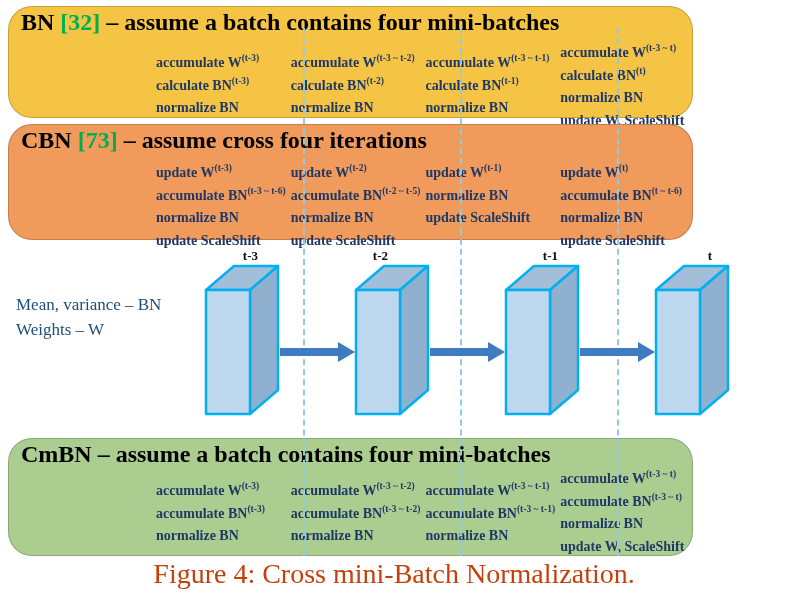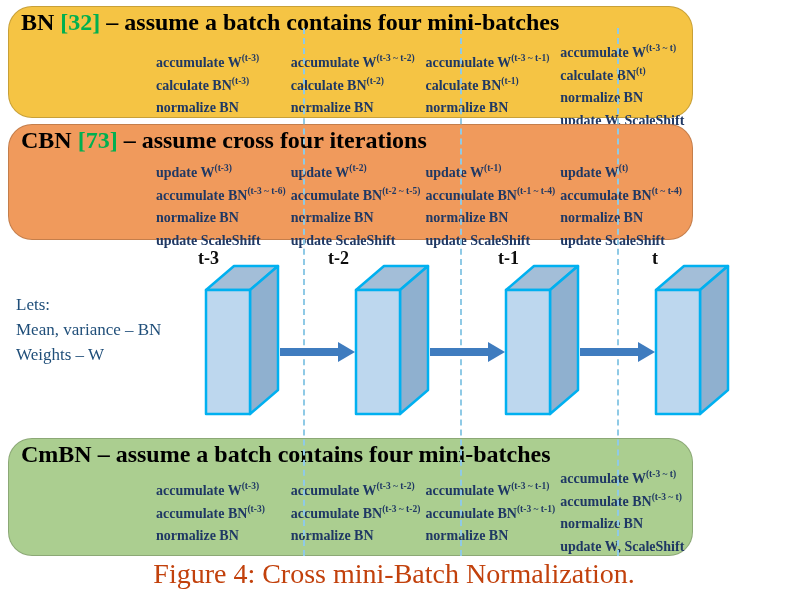--- a/index.html
+++ b/index.html
@@ -24,21 +24,21 @@
   .col-up10 { margin-top:-10px; }
   .col-up12 { margin-top:-12px; }
   .op-line { font-size:14px; font-weight:bold; color:var(--ops-text); line-height:19px; white-space:nowrap; }
   .op-line sup { font-size:9.5px; font-weight:bold; }
 
   
   .dash { position:absolute; top:28px; height:528px; width:0; border-left:2px dashed var(--dash); }
   .dash-1 { left:303px; } .dash-2 { left:460px; } .dash-3 { left:617px; }
 
   
-  .tl-label { position:absolute; top:248px; width:60px; text-align:left; font-size:18px; font-weight:bold; color:#0d0d0d; }
+  .tl-label { position:absolute; top:248px; width:60px; text-align:right; font-size:13px; font-weight:bold; color:#0d0d0d; }
   .tl-1 { left:198px; } .tl-2 { left:328px; } .tl-3 { left:498px; } .tl-4 { left:652px; }
 
   .cube { position:absolute; top:258px; width:78px; height:160px; }
   .cube-1 { left:204px; } .cube-2 { left:354px; } .cube-3 { left:504px; } .cube-4 { left:654px; }
   .cube-front { fill:var(--cube-front); stroke:var(--cube-stroke); stroke-width:2.5; stroke-linejoin:round; }
   .cube-top   { fill:var(--cube-top);   stroke:var(--cube-stroke); stroke-width:2.5; stroke-linejoin:round; }
   .cube-side  { fill:var(--cube-side);  stroke:var(--cube-stroke); stroke-width:2.5; stroke-linejoin:round; }
 
   .arrow { position:absolute; top:348px; width:58px; height:8px; background:var(--arrow); }
   .arrow::after { content:""; position:absolute; left:58px; top:-6px; width:0; height:0;
@@ -98,28 +98,27 @@
       <div class="col">
 
       <div class="op-line"><span>update W</span><sup>(t-2)</sup></div>
           <div class="op-line"><span>accumulate BN</span><sup>(t-2 ~ t-5)</sup></div>
           <div class="op-line"><span>normalize BN</span><sup></sup></div>
           <div class="op-line"><span>update ScaleShift</span><sup></sup></div>
         </div>
       <div class="col">
 
       <div class="op-line"><span>update W</span><sup>(t-1)</sup></div>
-          <div class="op-line"><span>accumulate BN</span><sup>(t-1 ~ t-4)</sup></div>
           <div class="op-line"><span>normalize BN</span><sup></sup></div>
           <div class="op-line"><span>update ScaleShift</span><sup></sup></div>
         </div>
       <div class="col">
 
       <div class="op-line"><span>update W</span><sup>(t)</sup></div>
-          <div class="op-line"><span>accumulate BN</span><sup>(t ~ t-4)</sup></div>
+          <div class="op-line"><span>accumulate BN</span><sup>(t ~ t-6)</sup></div>
           <div class="op-line"><span>normalize BN</span><sup></sup></div>
           <div class="op-line"><span>update ScaleShift</span><sup></sup></div>
         </div>
     </div>
   </section>
 
   <section class="panel panel-cmbn">
     <h2 class="panel-title"><span>CmBN </span><span class="ref"></span><span> – assume a batch contains four mini-batches</span></h2>
     <div class="cols cols-cmbn">
       <div class="col">
@@ -153,21 +152,20 @@
   <div class="dash dash-1"></div>
   <div class="dash dash-2"></div>
   <div class="dash dash-3"></div>
 
   <span class="tl-label tl-1">t-3</span>
   <span class="tl-label tl-2">t-2</span>
   <span class="tl-label tl-3">t-1</span>
   <span class="tl-label tl-4">t</span>
 
   <div class="legend">
-    <div>Lets:</div>
     <div>Mean, variance – BN</div>
     <div>Weights – W</div>
   </div>
 
   <svg class="cube cube-1" viewBox="0 0 78 160">
     <polygon class="cube-top" points="2,32 30,8 74,8 46,32"></polygon>
     <polygon class="cube-side" points="46,32 74,8 74,132 46,156"></polygon>
     <rect class="cube-front" x="2" y="32" width="44" height="124"></rect>
   </svg>
   <svg class="cube cube-2" viewBox="0 0 78 160">

